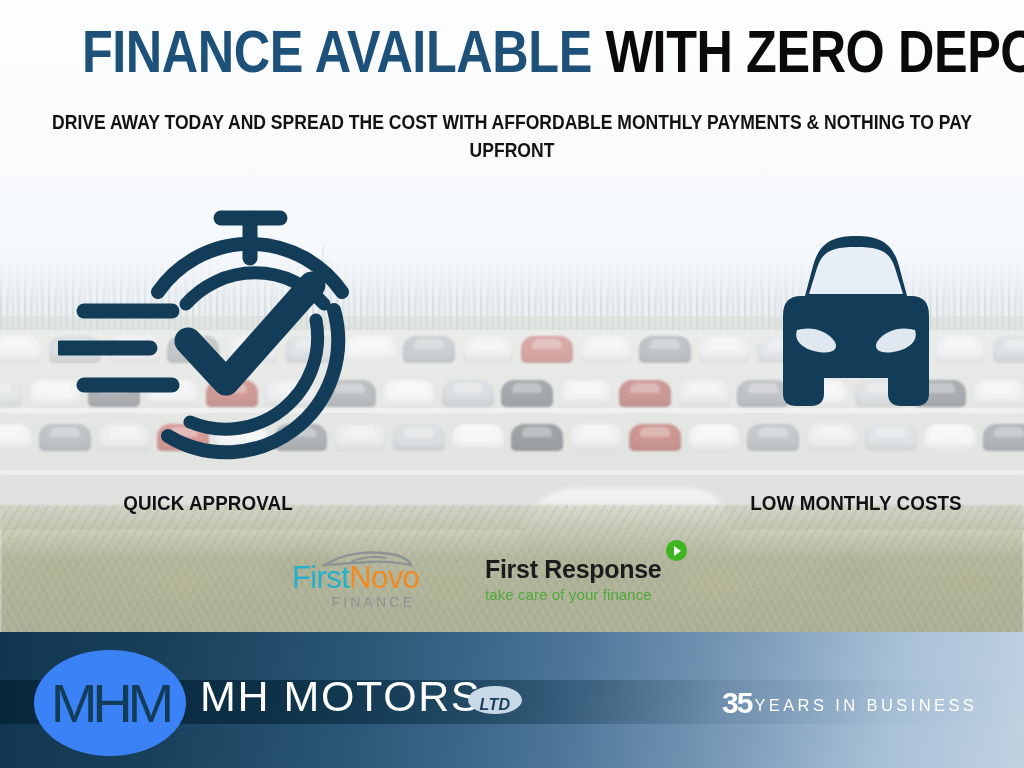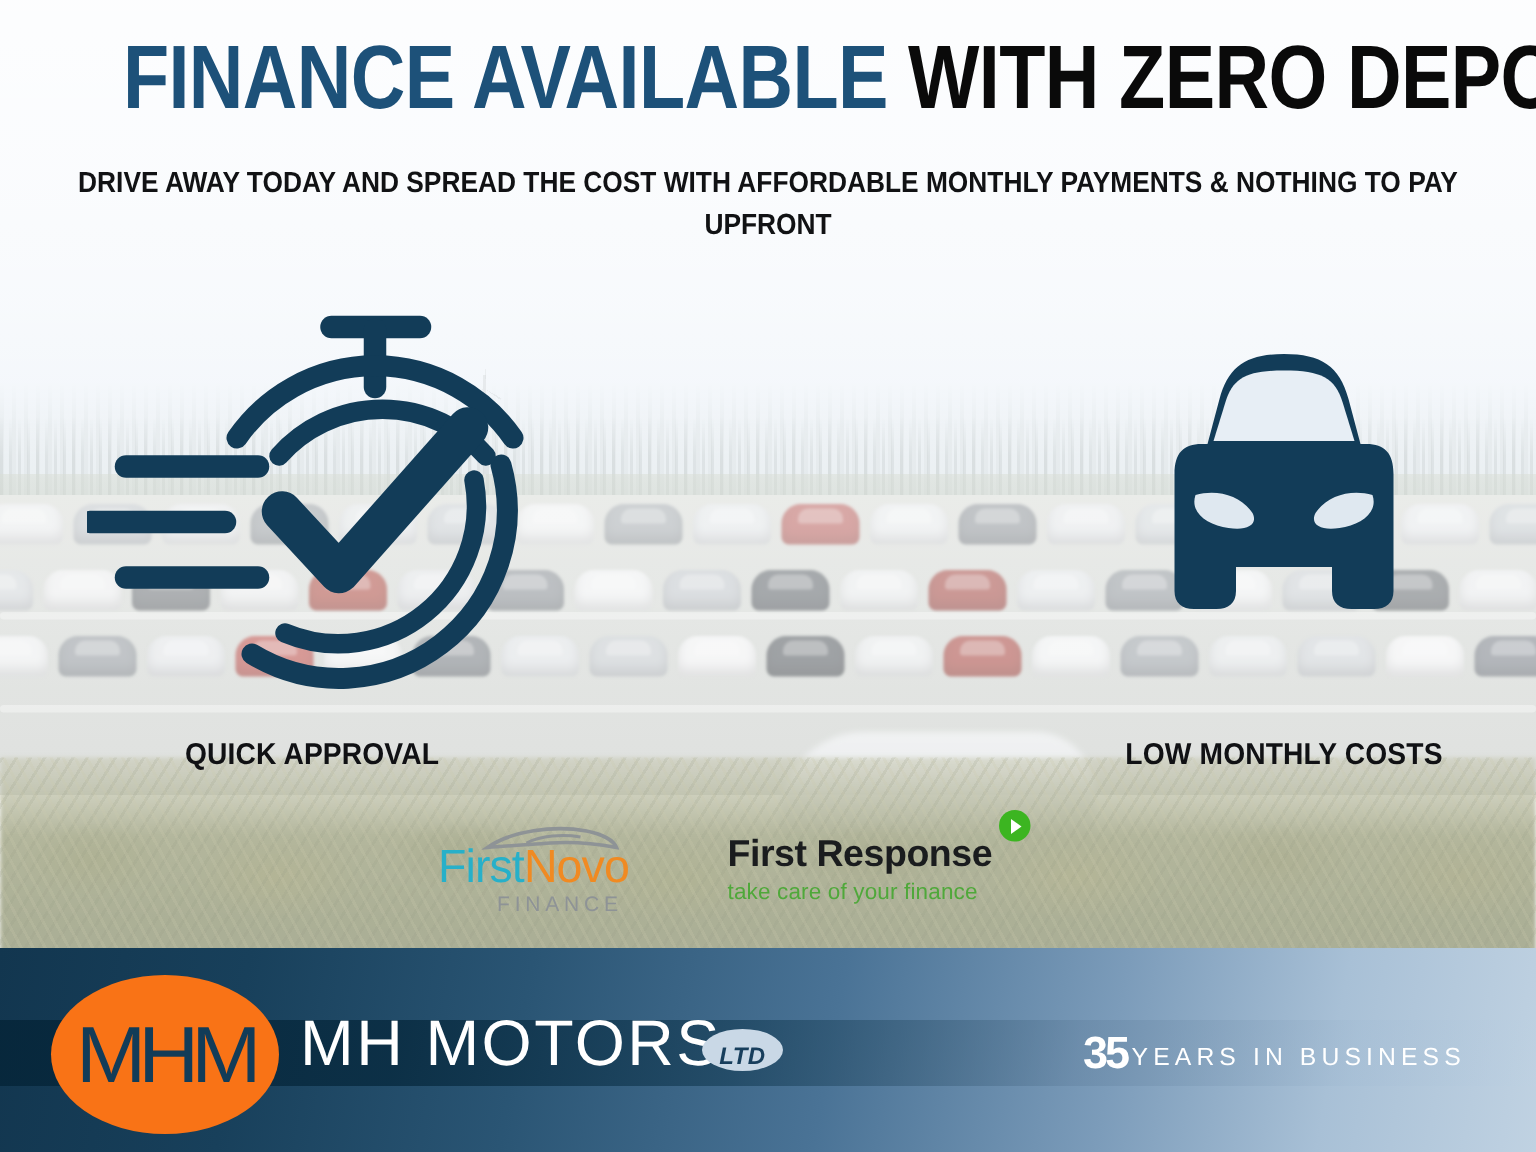--- a/index.html
+++ b/index.html
@@ -213,21 +213,21 @@
   }
   .footer-band {
     position:absolute; left:0; top:48px; width:1024px; height:44px;
     background:linear-gradient(100deg,
       rgba(6,38,58,.92) 0%, rgba(10,45,67,.90) 26%,
       rgba(26,66,92,.72) 48%, rgba(96,128,158,.42) 70%,
       rgba(160,186,210,.26) 88%, rgba(190,210,228,.18) 100%);
   }
   .mhm-oval {
     position:absolute; left:34px; top:650px; width:152px; height:106px;
-    background:#f97316; border-radius:50%;
+    background:#3b82f6; border-radius:50%;
     display:flex; align-items:center; justify-content:center;
     z-index:3;
   }
   .mhm-oval span {
     font-family:"Liberation Sans Narrow","Liberation Sans", sans-serif;
     font-size:53px; font-weight:400; color:#123c58; letter-spacing:-5px;
     transform:scaleX(1.06);
   }
   .mhm-word {
     position:absolute; left:200px; top:672px; z-index:3;

